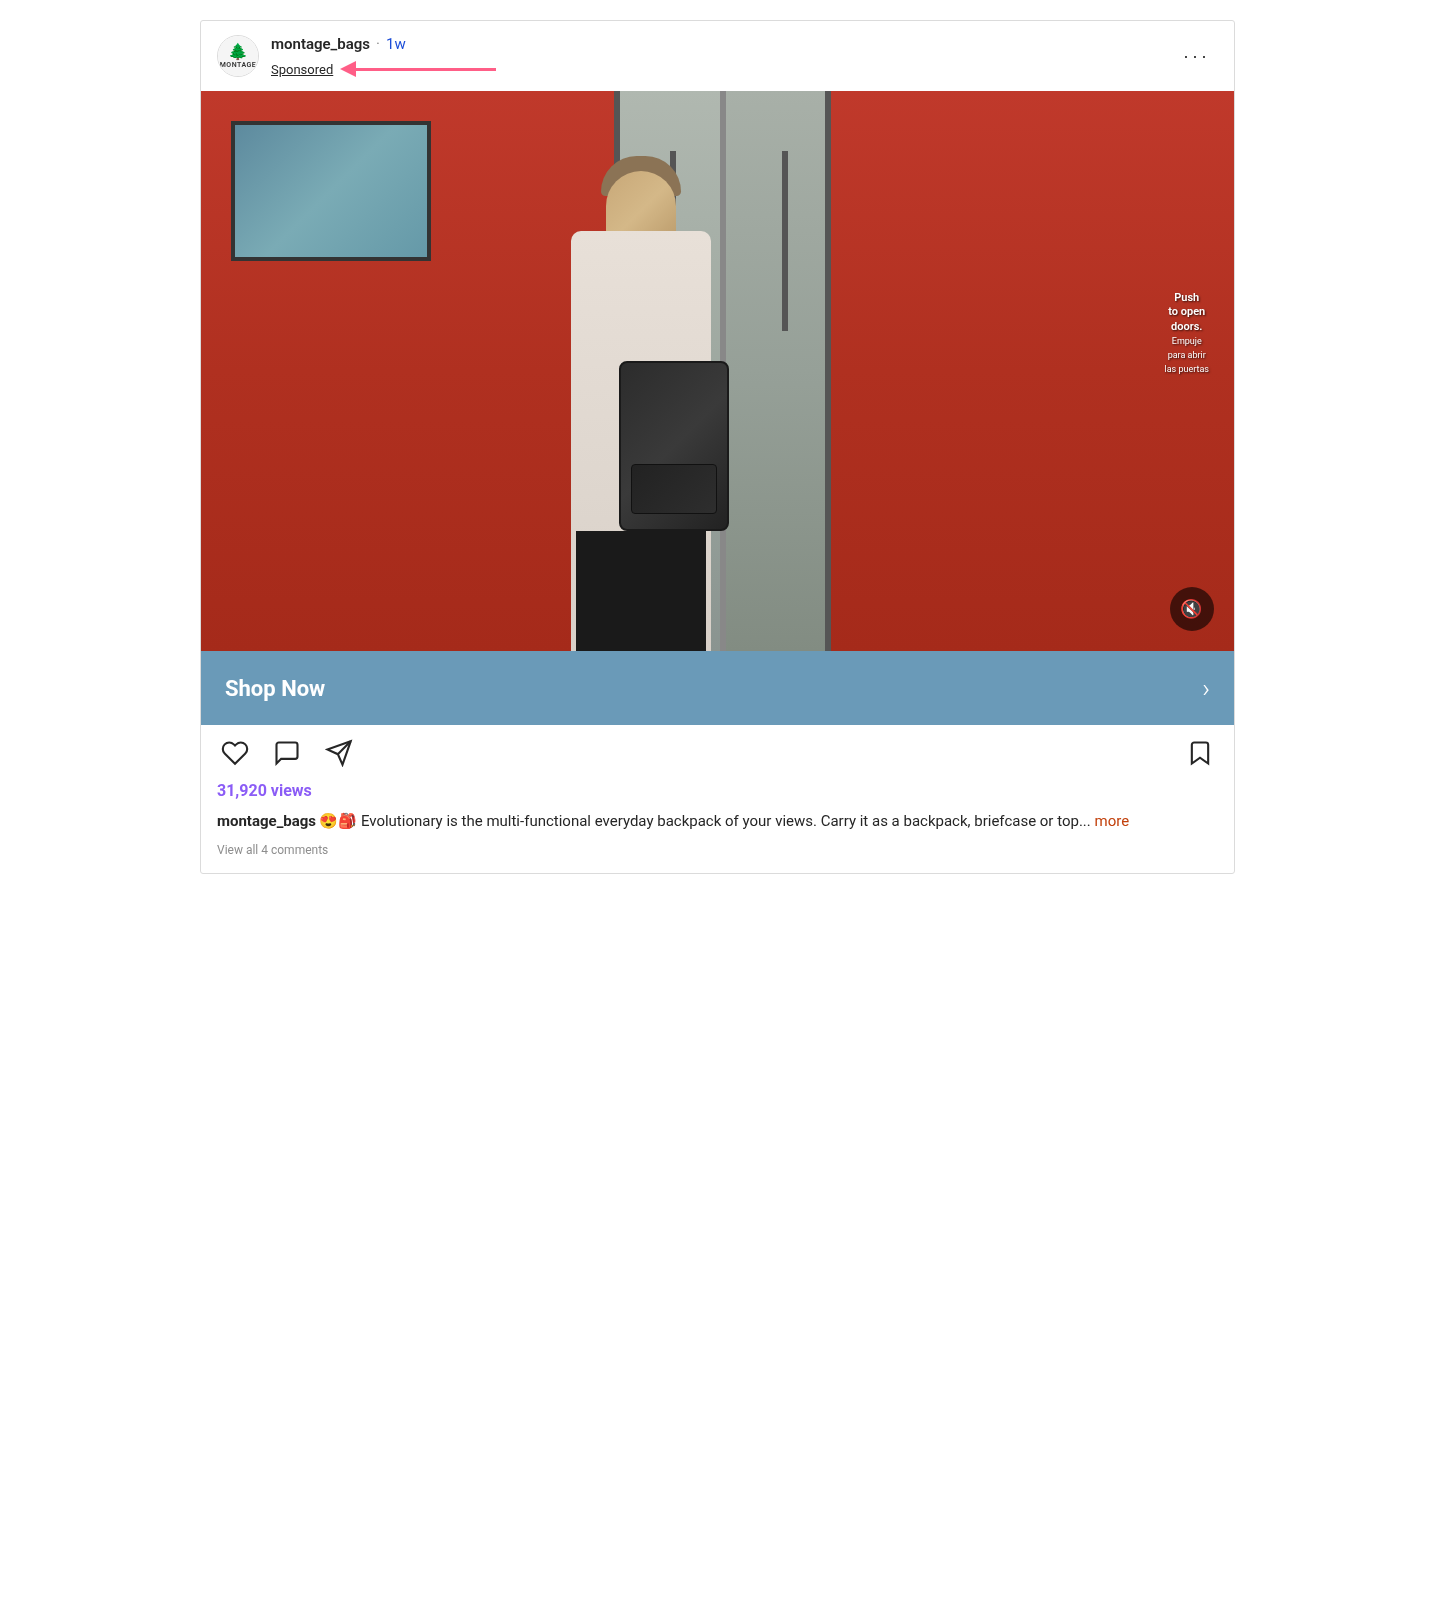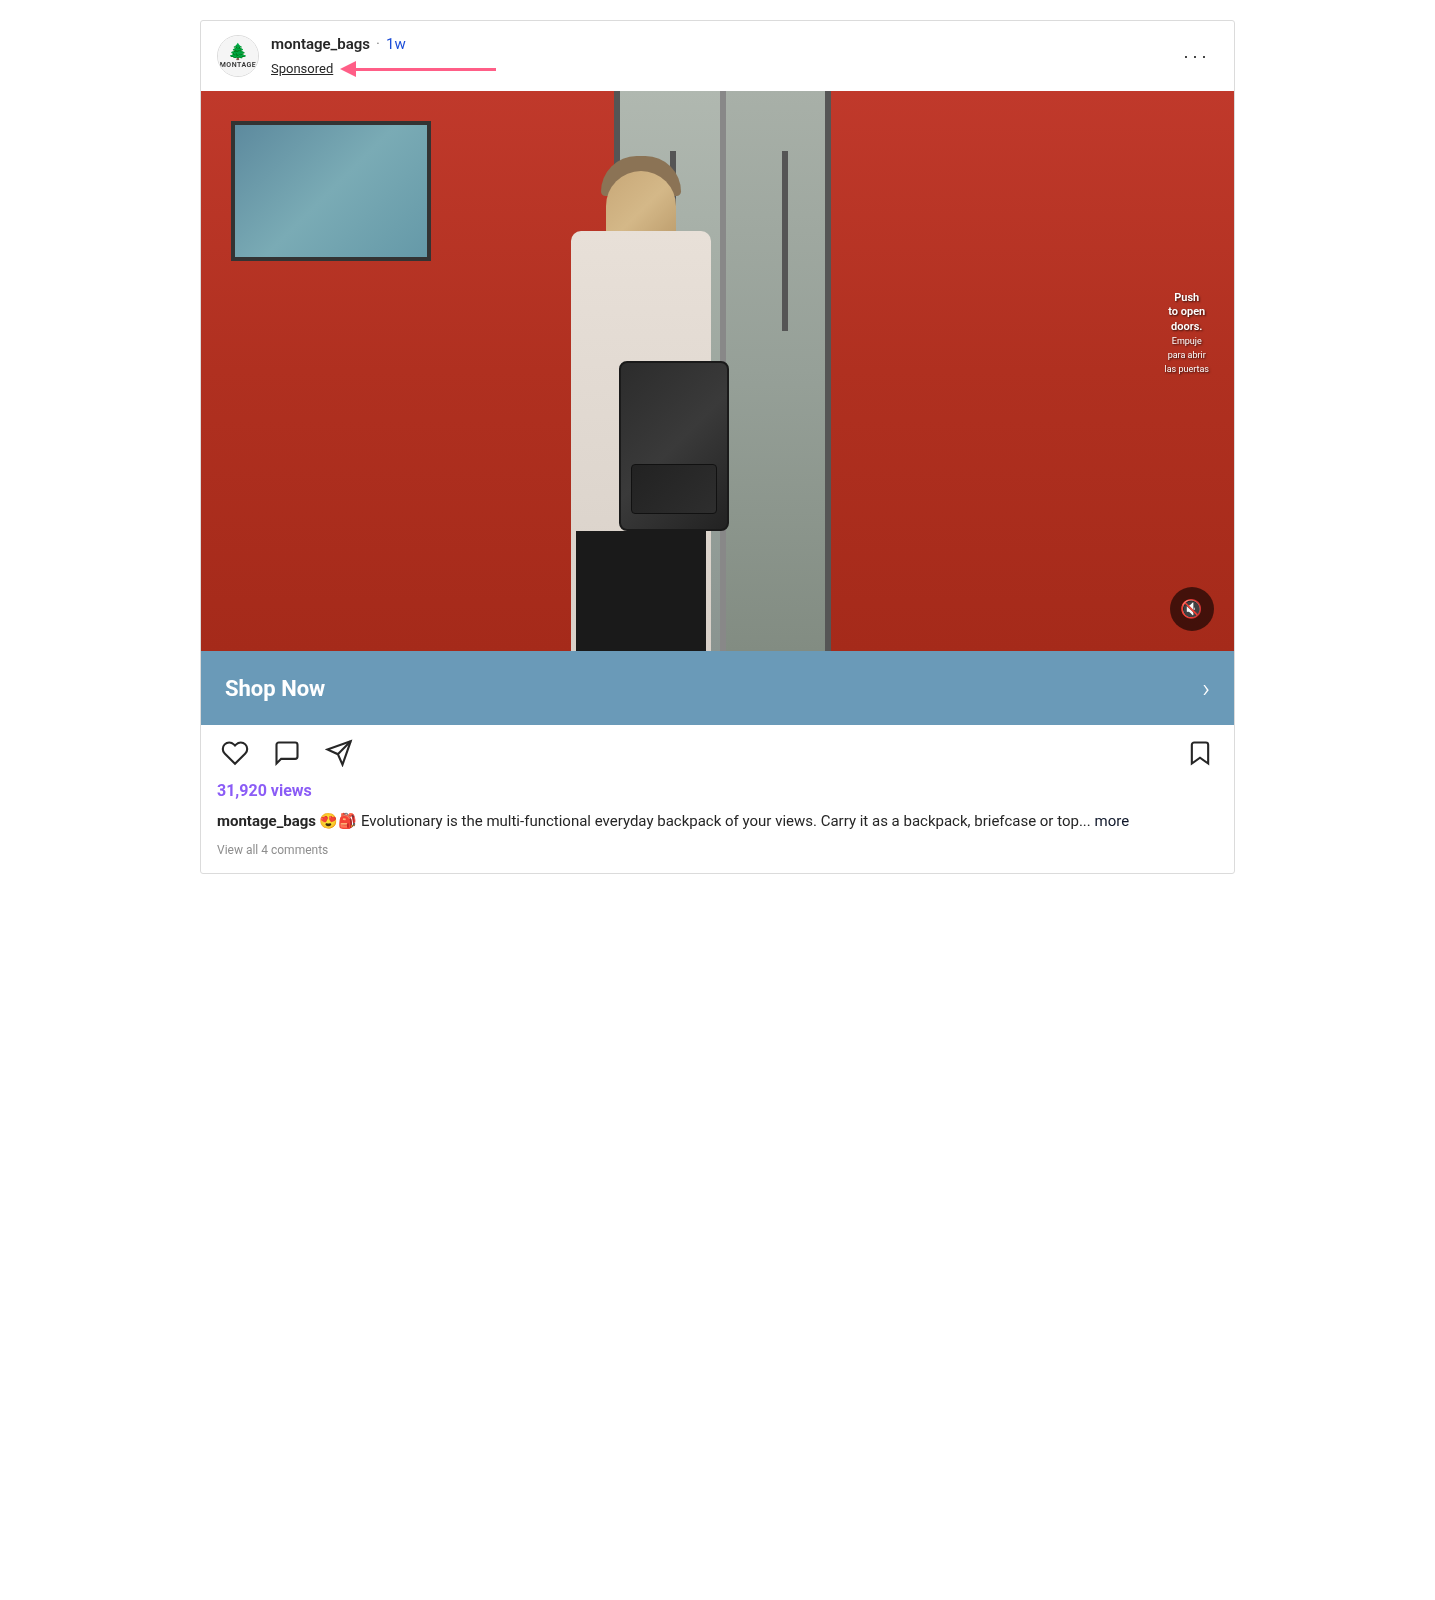--- a/index.html
+++ b/index.html
@@ -92,21 +92,21 @@
       font-size: 15px;
     }
 
     .time-ago {
       color: #1d4ed8;
       font-size: 15px;
     }
 
     .sponsored-row {
       display: flex;
-      align-items: flex-start;
+      align-items: center;
       gap: 8px;
       margin-top: 8px;
     }
 
     .sponsored-text {
       font-size: 13px;
       color: #262626;
       text-decoration: underline;
       text-decoration-color: #262626;
     }
@@ -424,21 +424,21 @@
 
     .caption-username {
       font-weight: 700;
     }
 
     .caption-text {
       font-weight: 400;
     }
 
     .caption-more {
-      color: #0f172a;
+      color: #c2410c;
       cursor: pointer;
     }
 
     
     .view-comments {
       padding: 2px 16px 16px;
       font-size: 12px;
       color: #8e8e8e;
       cursor: pointer;
     }

